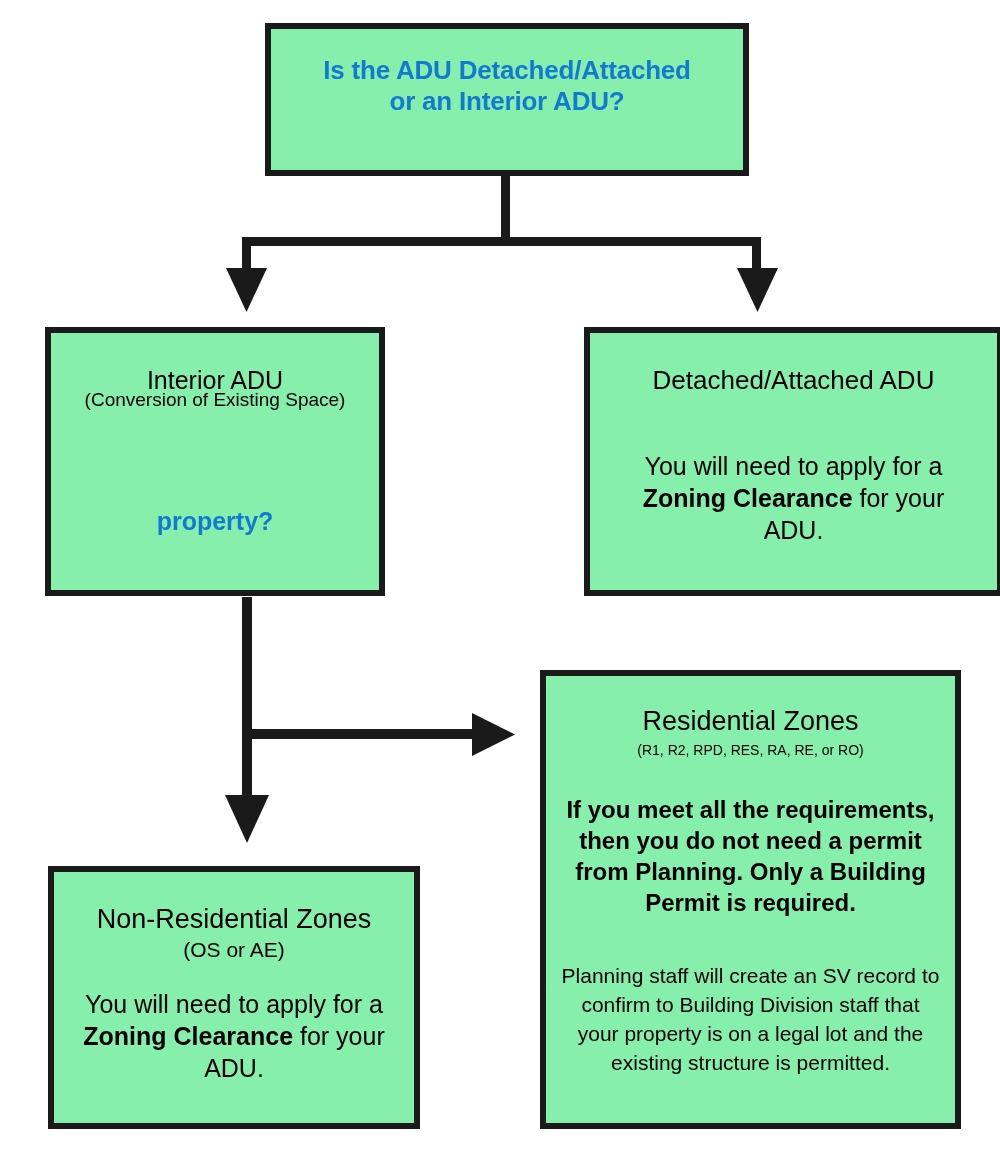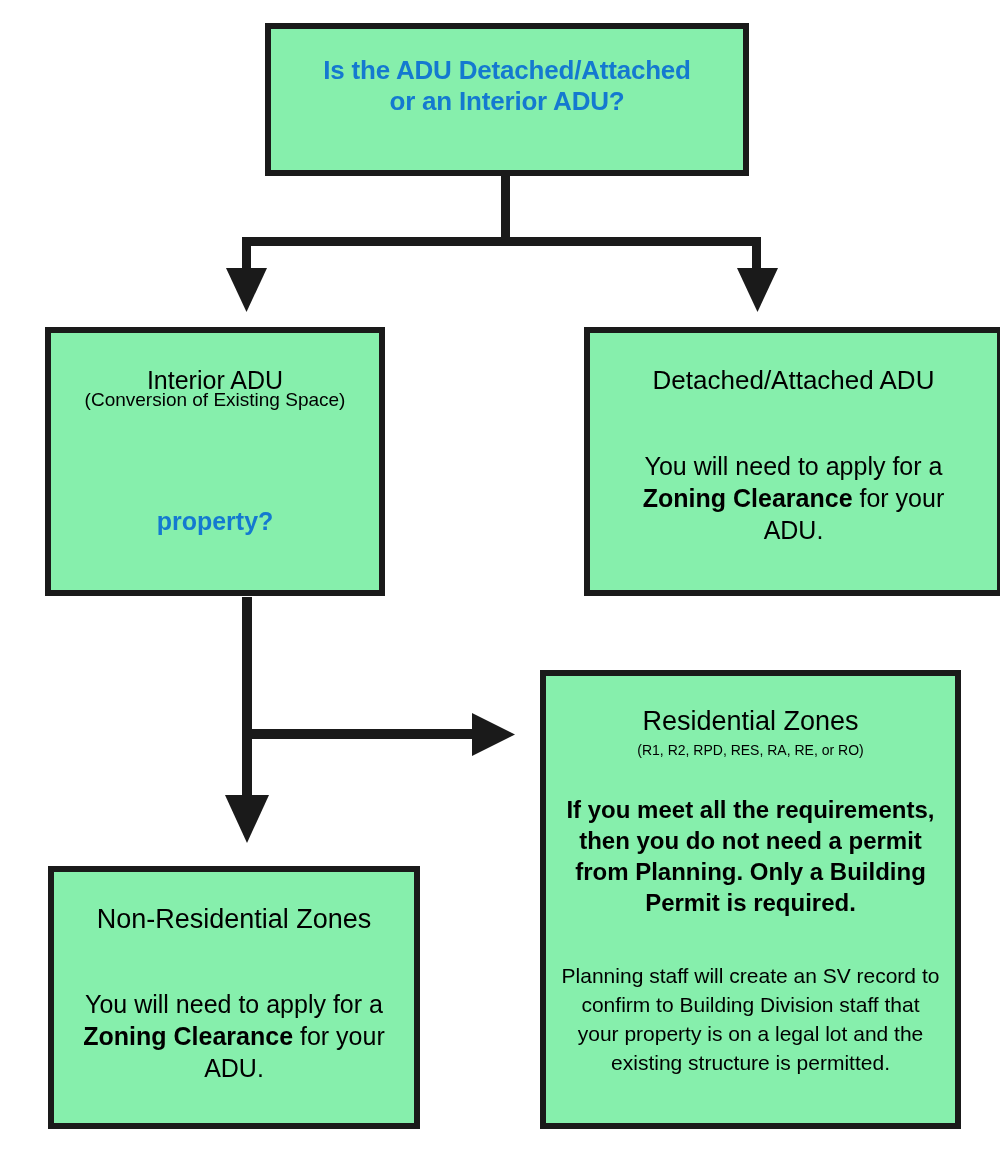--- a/index.html
+++ b/index.html
@@ -215,19 +215,20 @@
 
   <div class="box" id="box-residential">
     <div class="box-inner head t-black">Residential Zones</div>
     <div class="box-inner sub t-black">(R1, R2, RPD, RES, RA, RE, or RO)</div>
     <div class="box-inner emph t-black">If you meet all the requirements, then you do not need a permit from Planning. Only a Building Permit is required.</div>
     <div class="box-inner note t-black">Planning staff will create an SV record to confirm to Building Division staff that your property is on a legal lot and the existing structure is permitted.</div>
   </div>
 
   <div class="box" id="box-nonresidential">
     <div class="box-inner head t-black">Non-Residential Zones</div>
+    <div class="box-inner sub t-black">(OS or AE)</div>
     <div class="box-inner body t-black">
       <span>You will need to apply for a</span>
       <span class="b">Zoning Clearance</span><span> for your ADU.</span>
     </div>
   </div>
 
 </div>
 
 </body></html>

